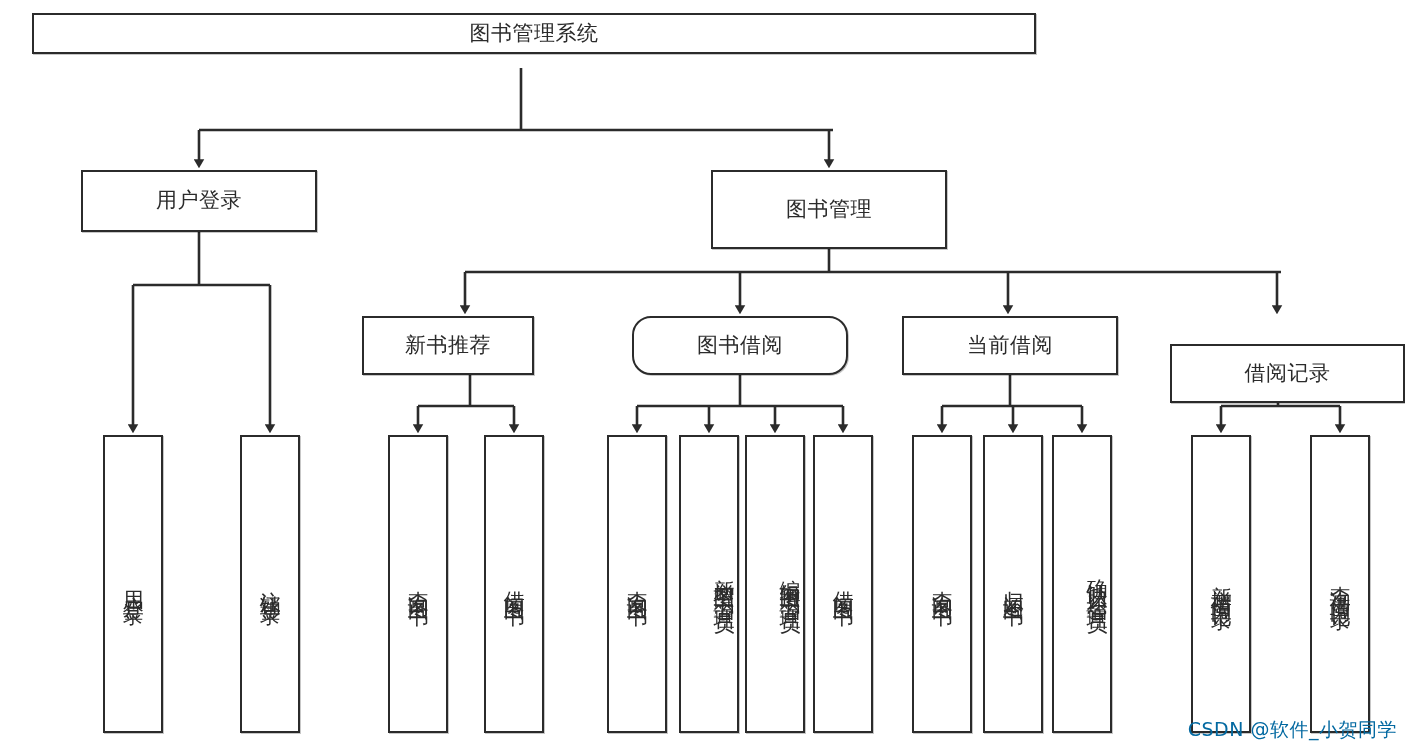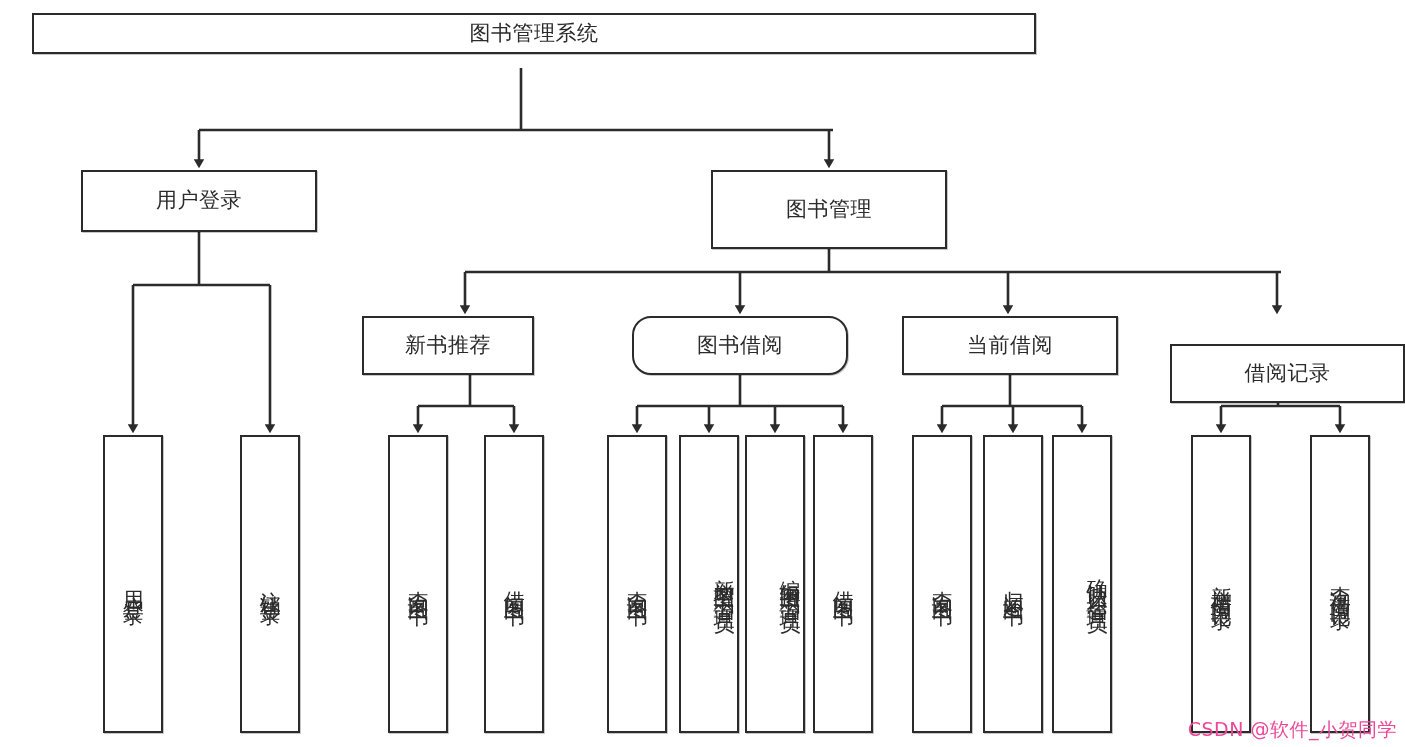--- a/index.html
+++ b/index.html
@@ -56,21 +56,21 @@
     align-items: flex-start;
   }
   .node.vert.midalign {
     align-items: center;
   }
   #watermark {
     position: absolute;
     right: 8px;
     bottom: 4px;
     font-size: 19px;
-    color: #ec4899;
+    color: #0369a1;
     letter-spacing: 0.5px;
     white-space: nowrap;
     user-select: none;
   }
 </style>
 </head>
 <body>
 
 <div id="canvas">
 

